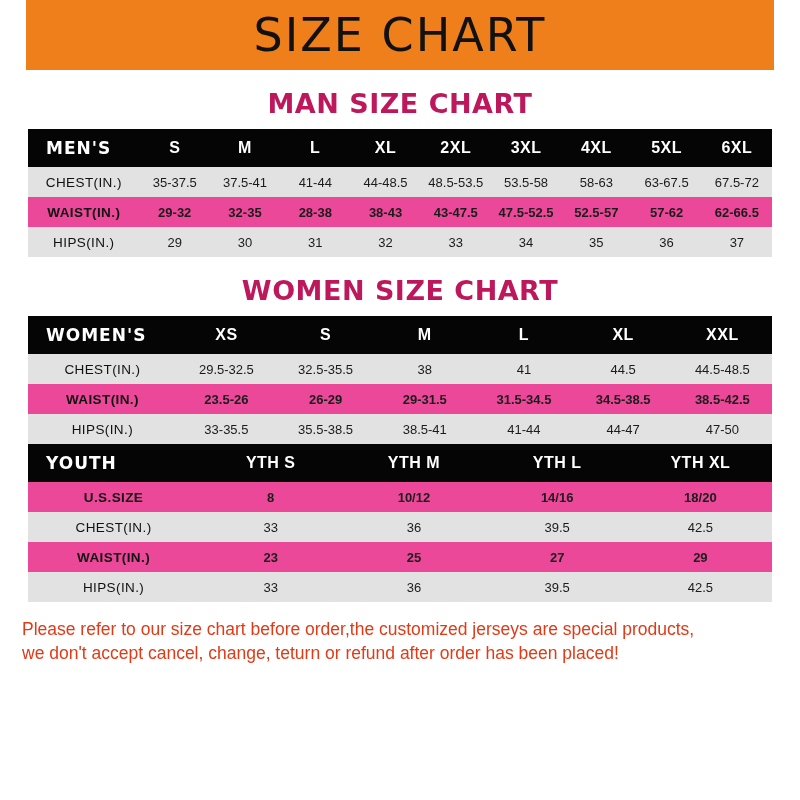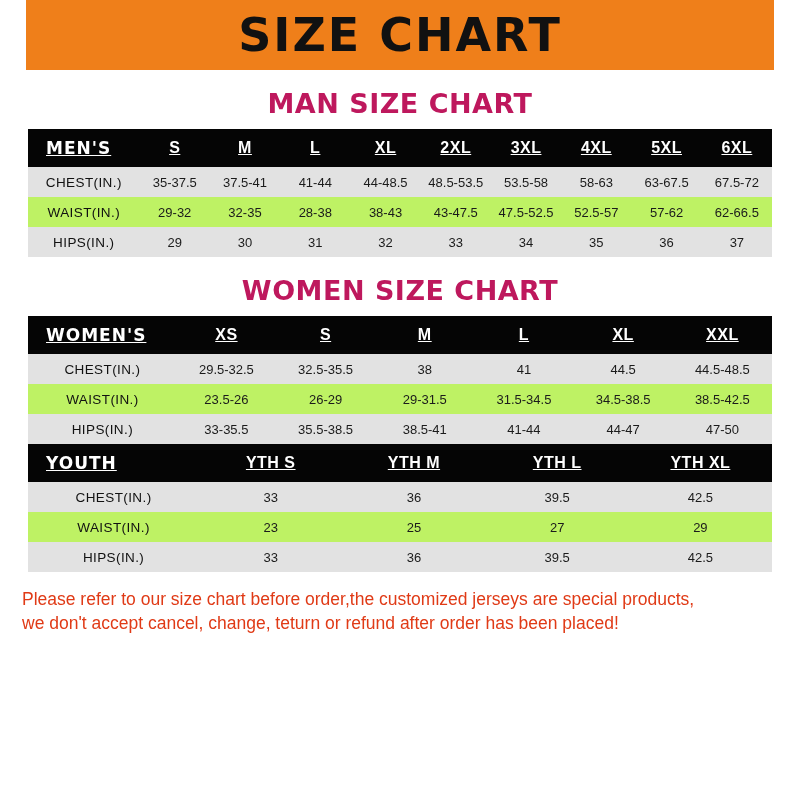--- a/index.html
+++ b/index.html
@@ -35,21 +35,21 @@
     position: absolute;
     top: 0;
     bottom: 0;
     width: 26px;
     background: #ffffff;
   }
   .header-band::before { left: 0; }
   .header-band::after { right: 0; }
   .header-title {
     font-family: "DejaVu Sans", sans-serif;
-    font-weight: bold;
+    font-weight: normal;
     font-size: 46px;
     letter-spacing: 2px;
     color: #111111;
     line-height: 1;
     z-index: 2;
   }
   .section-title {
     text-align: center;
     font-family: "DejaVu Sans", sans-serif;
     font-weight: bold;
@@ -75,34 +75,34 @@
     height: 30px;
     font-family: "Liberation Sans", sans-serif;
   }
   table.size-table thead th {
     background: #050505;
     color: #ffffff;
     font-weight: bold;
     font-size: 16px;
     height: 38px;
     letter-spacing: 0.5px;
-    text-decoration: underline;
   }
   table.size-table thead th.label-col {
     text-align: left;
     padding-left: 18px;
     font-size: 17px;
     letter-spacing: 1px;
     font-family: "DejaVu Sans", sans-serif;
   }
   table.size-table tbody tr.row-alt td {
     background: #e2e2e2;
   }
   table.size-table tbody tr.row-plain td {
-    background: #bef264;
+    background: #ec4899;
+    font-weight: bold;
   }
   table.size-table tbody td.label-col {
     font-size: 13.5px;
     letter-spacing: 0.4px;
     color: #111111;
     margin-left: 46px;
   }
   
   .men-table col.c0 { width: 15%; }
   .women-table col.c0 { width: 20%; }
@@ -263,20 +263,27 @@
       <thead>
         <tr>
           <th class="label-col">YOUTH</th>
           <th>YTH S</th>
           <th>YTH M</th>
           <th>YTH L</th>
           <th>YTH XL</th>
         </tr>
       </thead>
       <tbody>
+        <tr class="row-plain">
+          <td class="label-col">U.S.SIZE</td>
+          <td>8</td>
+          <td>10/12</td>
+          <td>14/16</td>
+          <td>18/20</td>
+        </tr>
         <tr class="row-alt">
           <td class="label-col">CHEST(IN.)</td>
           <td>33</td>
           <td>36</td>
           <td>39.5</td>
           <td>42.5</td>
         </tr>
         <tr class="row-plain">
           <td class="label-col">WAIST(IN.)</td>
           <td>23</td>

